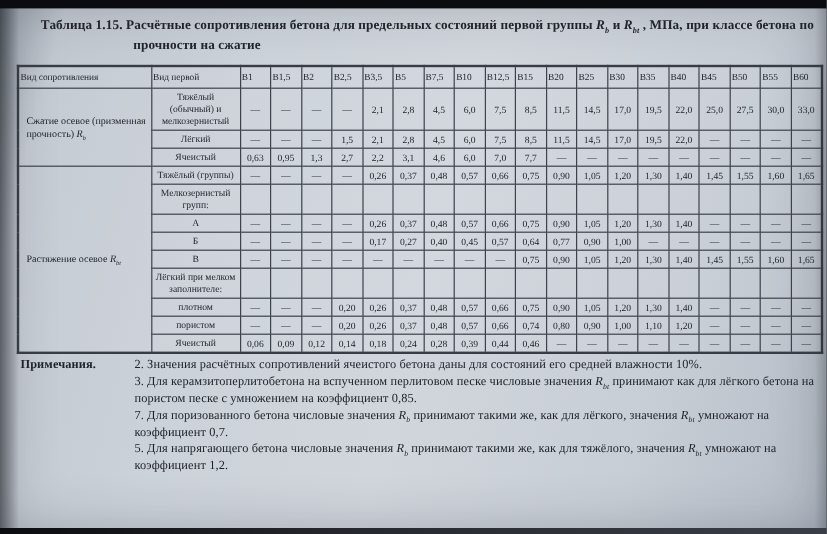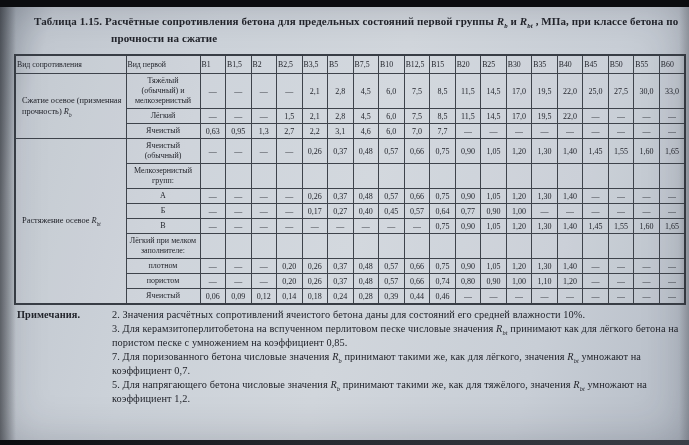--- a/index.html
+++ b/index.html
@@ -156,21 +156,21 @@
           <td class="vcell">—</td>
           <td class="vcell">—</td>
           <td class="vcell">—</td>
           <td class="vcell">—</td>
           <td class="vcell">—</td>
           <td class="vcell">—</td>
           <td class="vcell">—</td>
         </tr>
         <tr>
           <td class="gcell" rowspan="9"><span>Растяжение осевое </span><span class="ital">R</span><sub>bt</sub></td>
-          <td class="lcell">Ячеистый (обычный)</td>
+          <td class="lcell">Тяжёлый (группы)</td>
           <td class="vcell">—</td>
           <td class="vcell">—</td>
           <td class="vcell">—</td>
           <td class="vcell">—</td>
           <td class="vcell">0,26</td>
           <td class="vcell">0,37</td>
           <td class="vcell">0,48</td>
           <td class="vcell">0,57</td>
           <td class="vcell">0,66</td>
           <td class="vcell">0,75</td>

